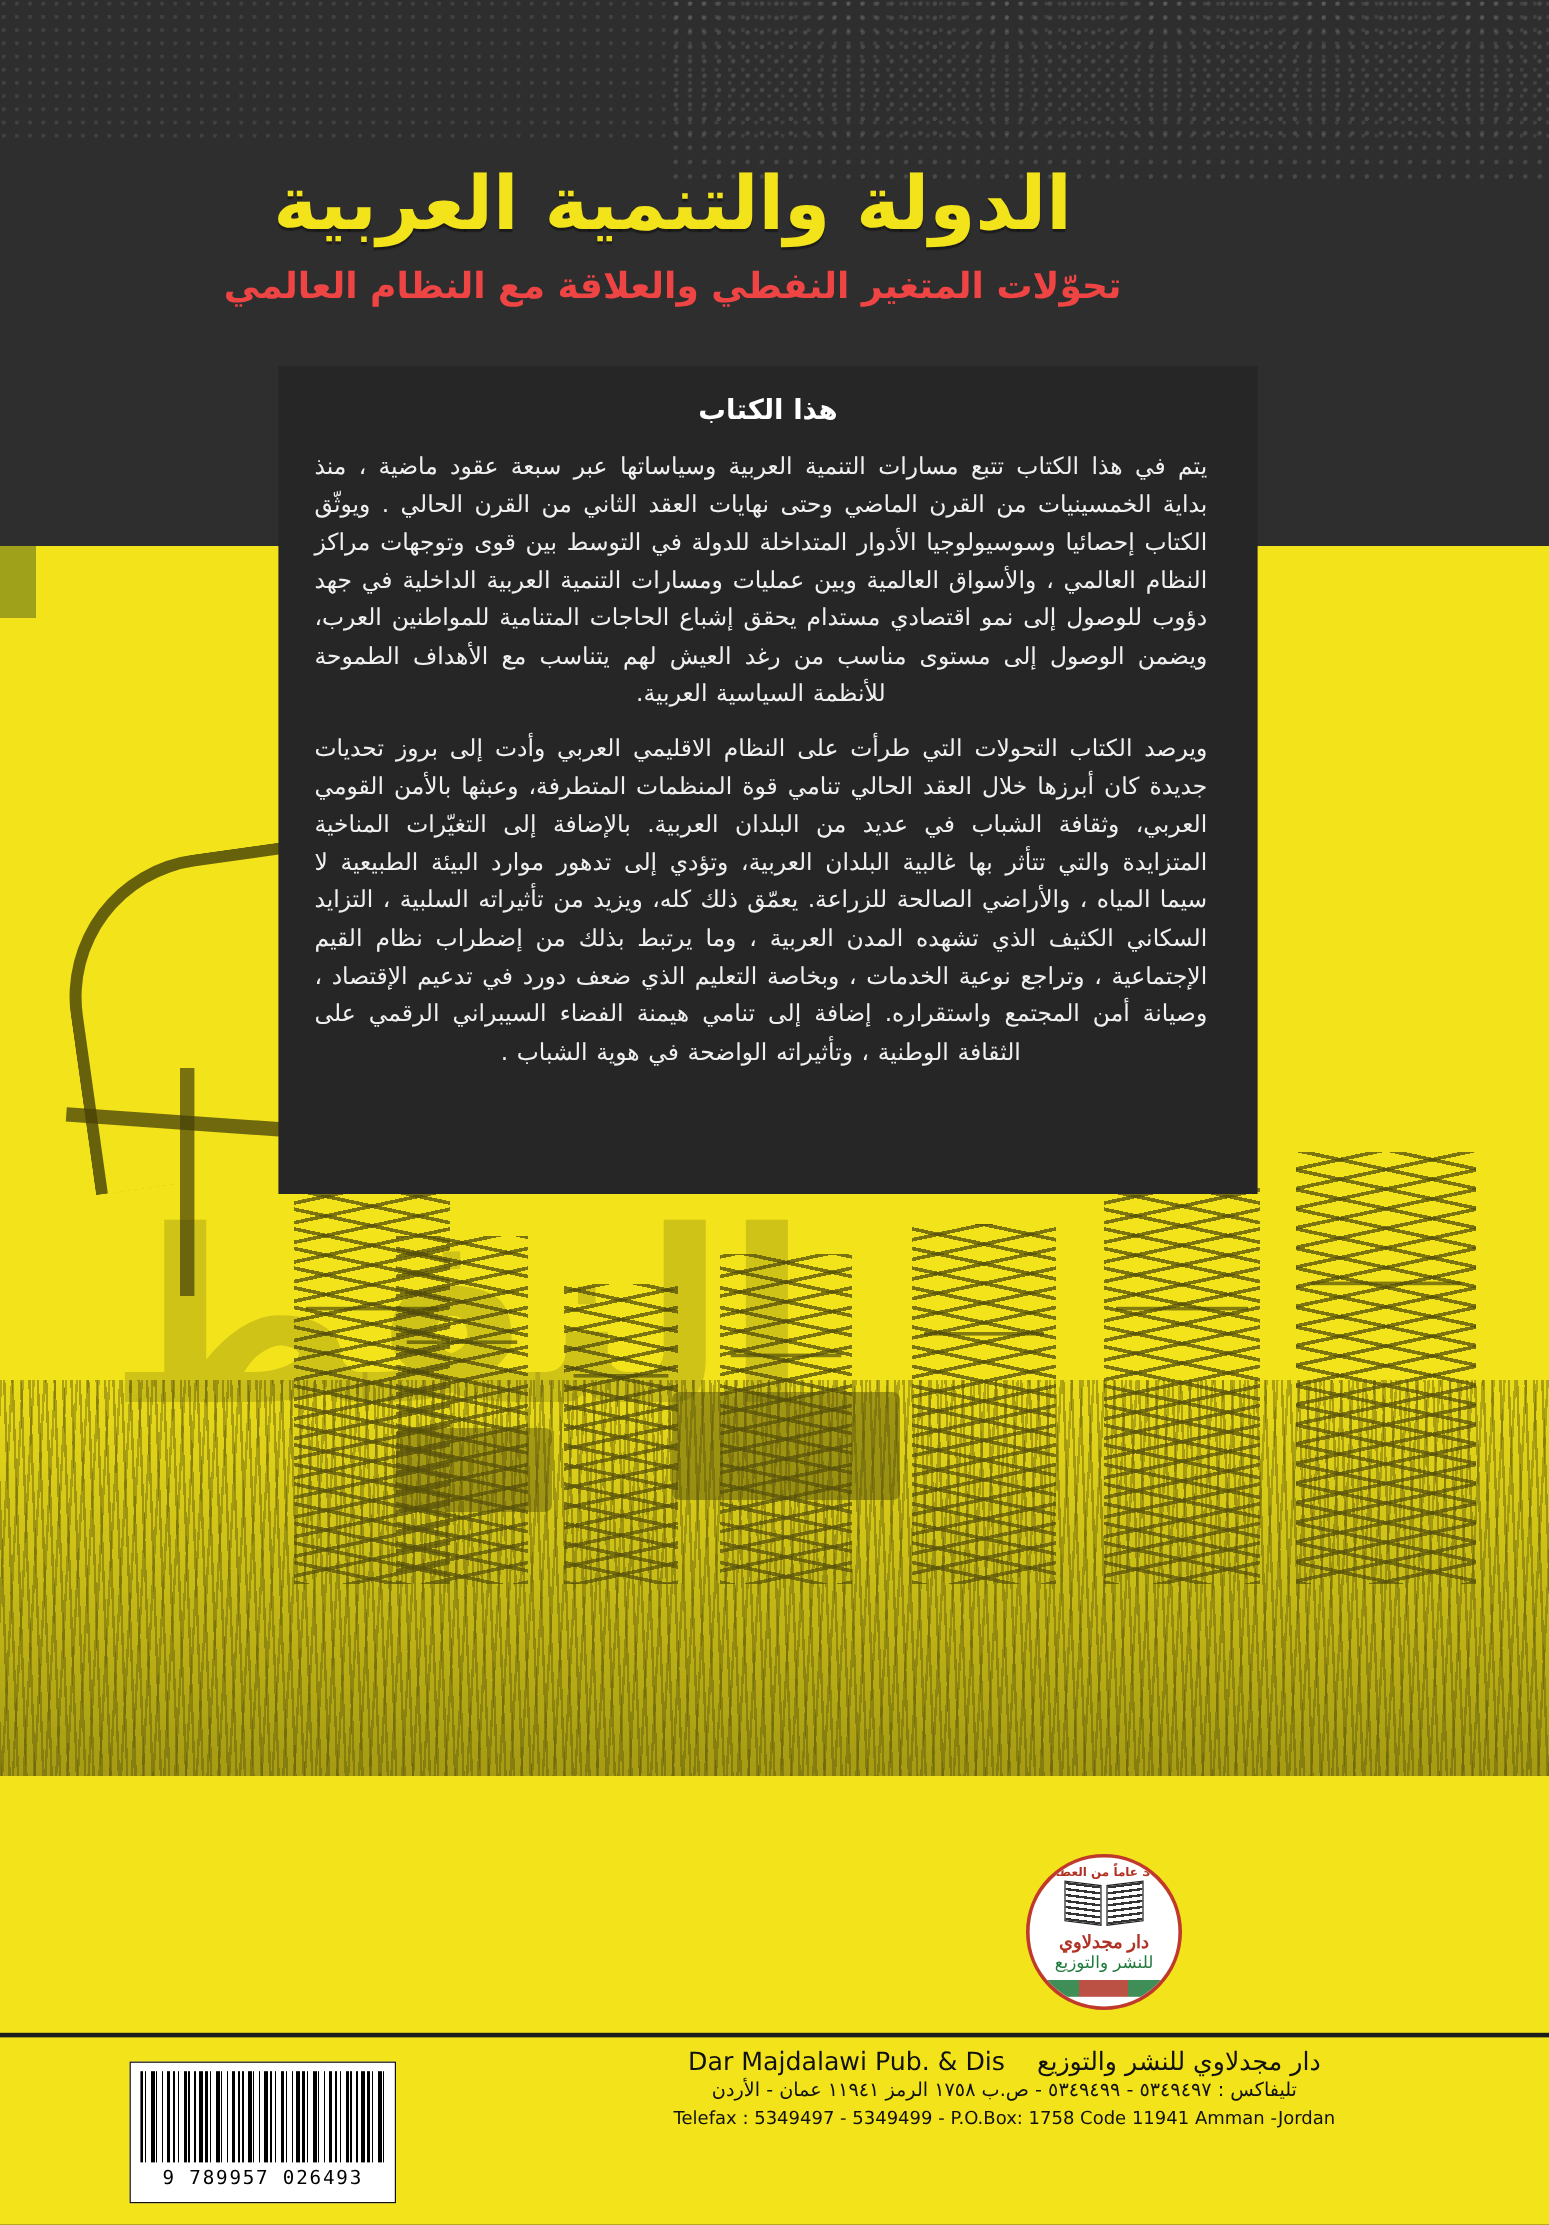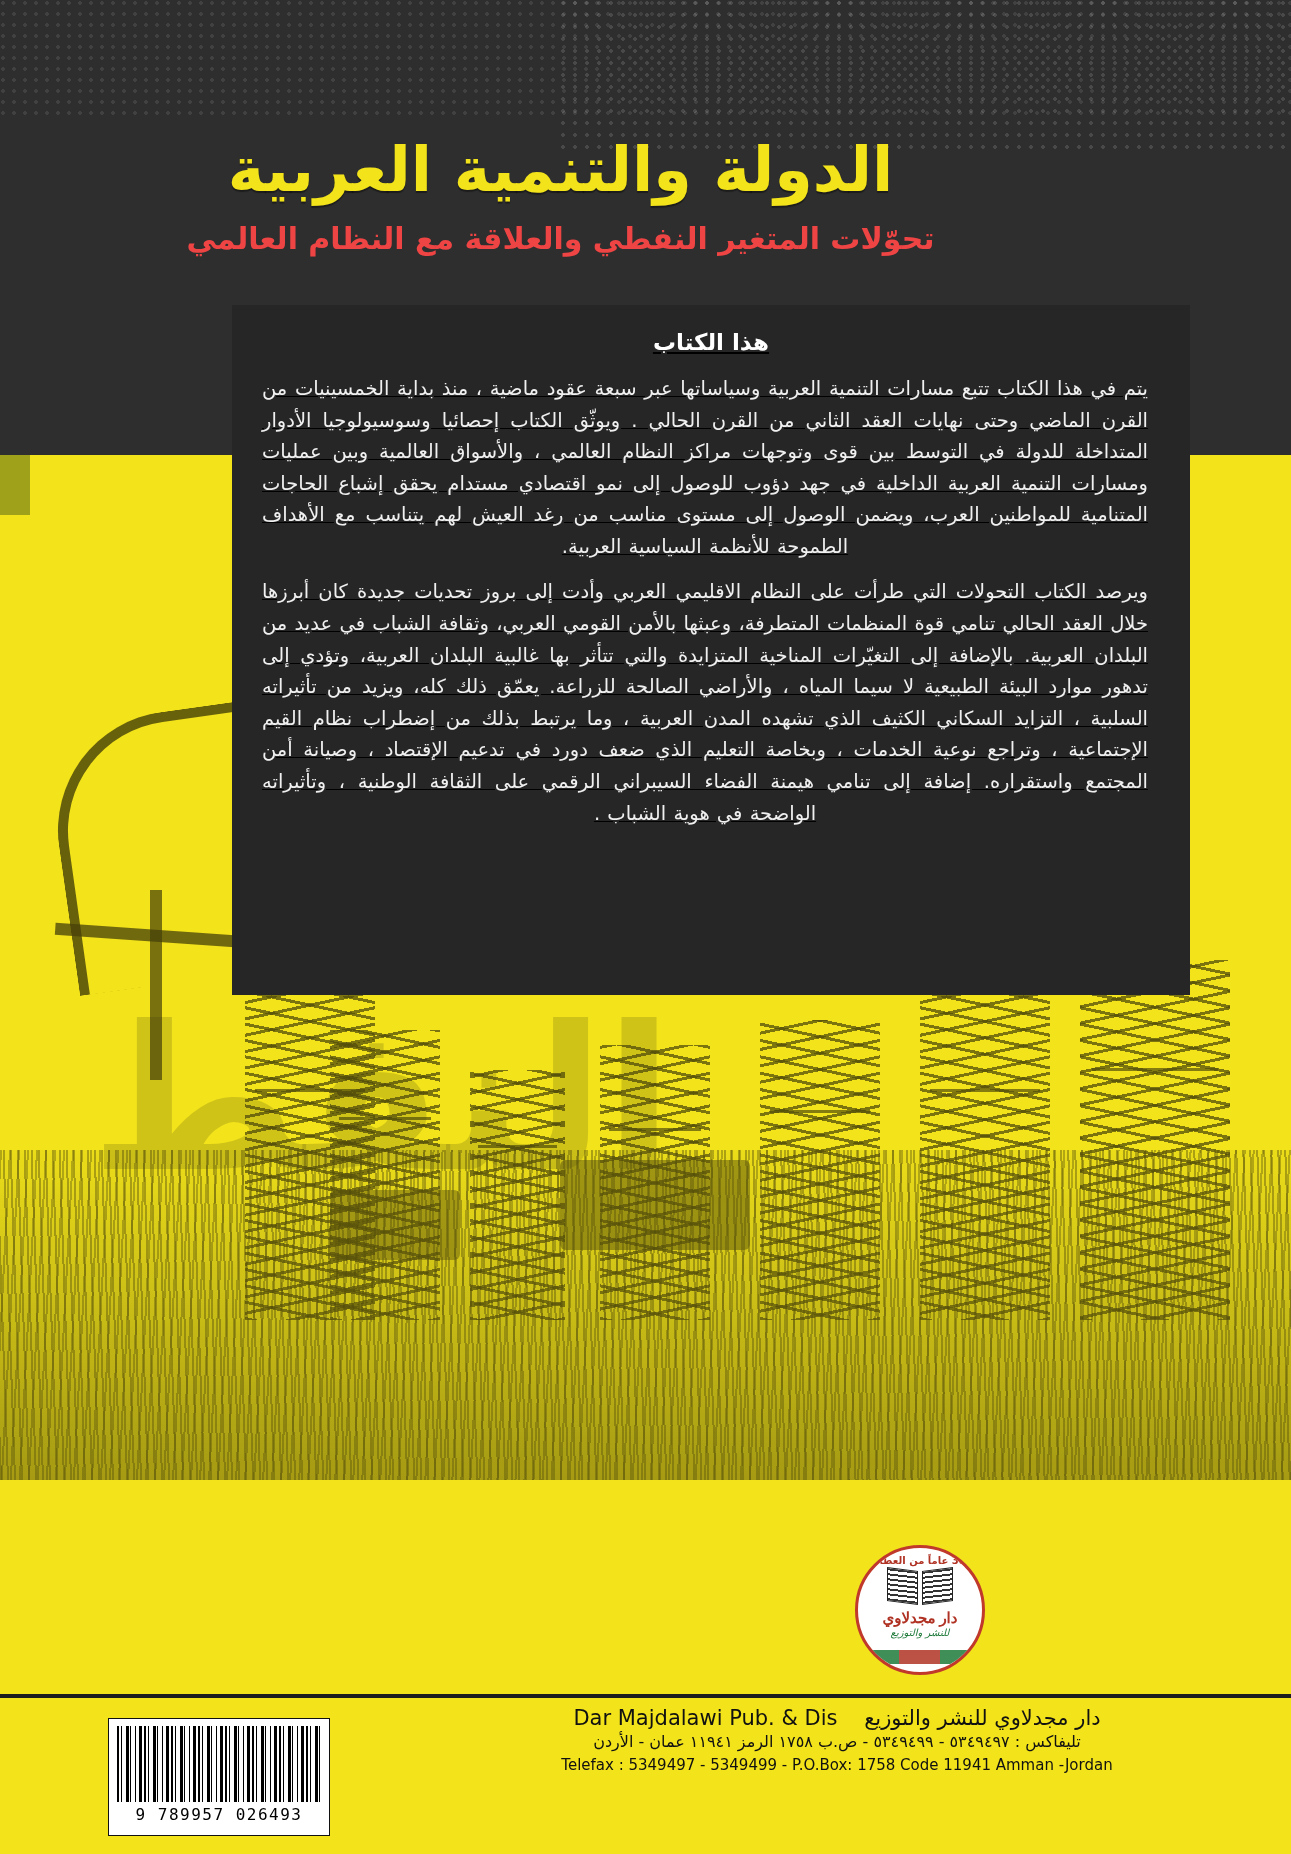--- a/index.html
+++ b/index.html
@@ -187,27 +187,26 @@
     font-weight: 700;
     color: #ef4444;
     direction: rtl;
   }
 
   
   .blurb-panel {
     position: absolute;
     left: 232px;
     top: 305px;
-    width: 958px;
+    width: 816px;
     height: 690px;
     background: #262626;
     z-index: 6;
     padding: 14px 30px 20px 30px;
     box-sizing: border-box;
-    text-decoration: underline;
   }
   .blurb-heading {
     text-align: center;
     color: #ffffff;
     font-size: 23px;
     font-weight: 700;
     margin: 10px 0 18px 0;
     direction: rtl;
   }
   .blurb-p {
@@ -308,24 +307,23 @@
   .logo-book::after  { right: 0; transform: skewY(-7deg); }
   .logo-name {
     font-size: 15px;
     font-weight: 700;
     color: #b03224;
     margin-top: 6px;
     direction: rtl;
     font-family: Liberation Serif, serif;
   }
   .logo-sub {
-    font-size: 10px;
+    font-size: 14px;
     color: #1e7a3a;
     direction: rtl;
-    font-style: italic;
   }
   .logo-ribbon {
     position: absolute;
     left: 0; bottom: 8px;
     width: 100%;
     height: 14px;
     background: linear-gradient(to right, #1e7a3a 0 33%, #b03224 33% 66%, #1e7a3a 66% 100%);
     opacity: 0.85;
   }
 

